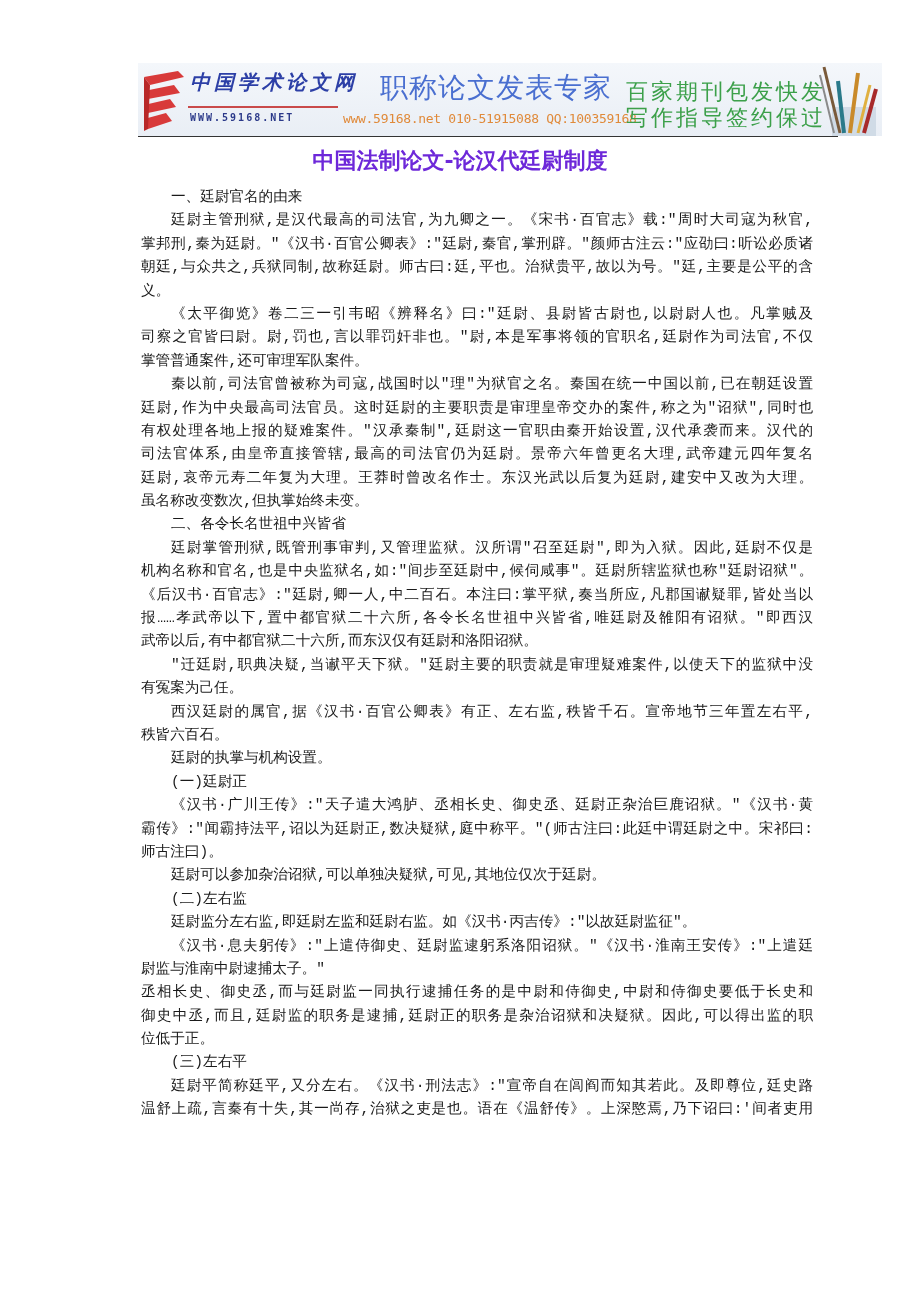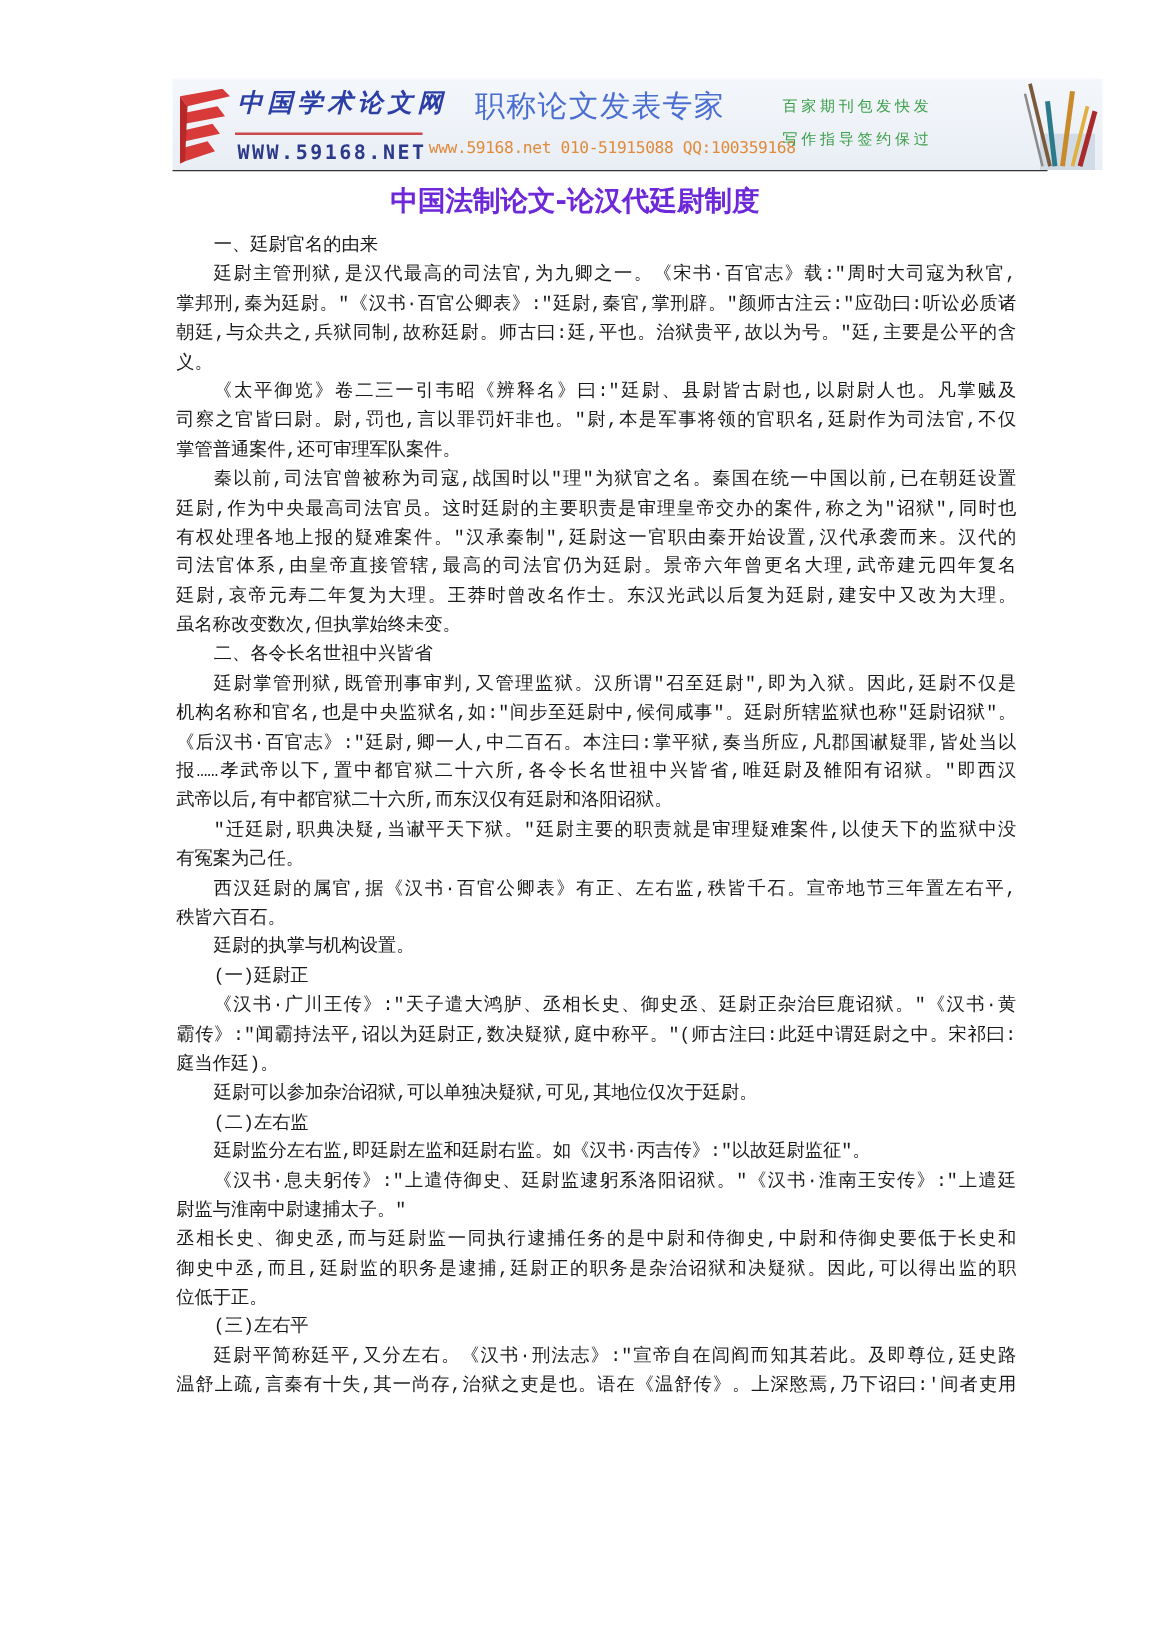--- a/index.html
+++ b/index.html
@@ -5,27 +5,27 @@
   html, body { margin: 0; padding: 0; background: #ffffff; }
   body { width: 920px; height: 1302px; position: relative; overflow: hidden;
          font-family: "DejaVu Serif", "Liberation Serif", serif; color: #111; }
   .banner { position: absolute; left: 138px; top: 63px; width: 744px; height: 73px;
             background: linear-gradient(180deg, #f4f7fb 0%, #e9eef5 100%); overflow: hidden; }
   .logo-stripes { position: absolute; left: 6px; top: 8px; width: 40px; height: 60px; }
   .logo-cn { position: absolute; left: 52px; top: 6px; font-family: "DejaVu Sans", sans-serif;
              font-size: 20px; font-weight: bold; color: #2c3fa6; letter-spacing: 4px; font-style: italic; }
   .logo-rule { position: absolute; left: 50px; top: 43px; width: 150px; height: 2px; background: #c94a4a; }
   .logo-url { position: absolute; left: 52px; top: 49px; font-family: "DejaVu Sans Mono", monospace;
-              font-size: 16px; font-weight: bold; color: #2c3a8a; letter-spacing: 2px; }
+              font-size: 10px; font-weight: bold; color: #2c3a8a; letter-spacing: 2px; }
   .slogan { position: absolute; left: 242px; top: 6px; font-family: "DejaVu Sans", sans-serif;
-            font-size: 24px; color: #4a6fd0; letter-spacing: 1px; }
+            font-size: 28px; color: #4a6fd0; letter-spacing: 1px; }
   .contact { position: absolute; left: 205px; top: 48px; font-family: "DejaVu Sans Mono", monospace;
              font-size: 13px; color: #e08a3a; white-space: nowrap; letter-spacing: -0.3px; }
   .service { position: absolute; left: 488px; font-family: "DejaVu Sans", sans-serif;
-             font-size: 12px; color: #3ca04a; letter-spacing: 3px; white-space: nowrap; }
+             font-size: 22px; color: #3ca04a; letter-spacing: 3px; white-space: nowrap; }
   .service.l1 { top: 14px; }
   .service.l2 { top: 40px; }
   .brushes { position: absolute; left: 676px; top: 0; width: 68px; height: 73px; }
   .banner-bottom { position: absolute; left: 138px; top: 136px; width: 700px; height: 1px; background: #333; }
 
   .title { position: absolute; left: 0; width: 920px; top: 146px; text-align: center;
            font-family: "DejaVu Sans", "Liberation Sans", sans-serif; font-size: 22px; font-weight: bold; color: #6d28d9; }
 
   .doc { position: absolute; left: 141px; top: 186px; width: 672px; font-family: Liberation Mono, monospace; }
   .line { height: 23.4px; line-height: 23.4px; font-size: 14.6px; white-space: nowrap;
@@ -87,21 +87,21 @@
     <div class="line">报……孝武帝以下,置中都官狱二十六所,各令长名世祖中兴皆省,唯廷尉及雒阳有诏狱。"即西汉</div>
     <div class="line last">武帝以后,有中都官狱二十六所,而东汉仅有廷尉和洛阳诏狱。</div>
     <div class="line indent">"迁廷尉,职典决疑,当谳平天下狱。"廷尉主要的职责就是审理疑难案件,以使天下的监狱中没</div>
     <div class="line last">有冤案为己任。</div>
     <div class="line indent">西汉廷尉的属官,据《汉书·百官公卿表》有正、左右监,秩皆千石。宣帝地节三年置左右平,</div>
     <div class="line last">秩皆六百石。</div>
     <div class="line indent last">廷尉的执掌与机构设置。</div>
     <div class="line indent last">(一)廷尉正</div>
     <div class="line indent">《汉书·广川王传》:"天子遣大鸿胪、丞相长史、御史丞、廷尉正杂治巨鹿诏狱。"《汉书·黄</div>
     <div class="line">霸传》:"闻霸持法平,诏以为廷尉正,数决疑狱,庭中称平。"(师古注曰:此廷中谓廷尉之中。宋祁曰:</div>
-    <div class="line last">庭当作廷)。</div>
+    <div class="line last">师古注曰)。</div>
     <div class="line indent last">廷尉可以参加杂治诏狱,可以单独决疑狱,可见,其地位仅次于廷尉。</div>
     <div class="line indent last">(二)左右监</div>
     <div class="line indent last">廷尉监分左右监,即廷尉左监和廷尉右监。如《汉书·丙吉传》:"以故廷尉监征"。</div>
     <div class="line indent">《汉书·息夫躬传》:"上遣侍御史、廷尉监逮躬系洛阳诏狱。"《汉书·淮南王安传》:"上遣廷</div>
     <div class="line last">尉监与淮南中尉逮捕太子。"</div>
     <div class="line">丞相长史、御史丞,而与廷尉监一同执行逮捕任务的是中尉和侍御史,中尉和侍御史要低于长史和</div>
     <div class="line">御史中丞,而且,廷尉监的职务是逮捕,廷尉正的职务是杂治诏狱和决疑狱。因此,可以得出监的职</div>
     <div class="line last">位低于正。</div>
     <div class="line indent last">(三)左右平</div>
     <div class="line indent">廷尉平简称廷平,又分左右。《汉书·刑法志》:"宣帝自在闾阎而知其若此。及即尊位,廷史路</div>

